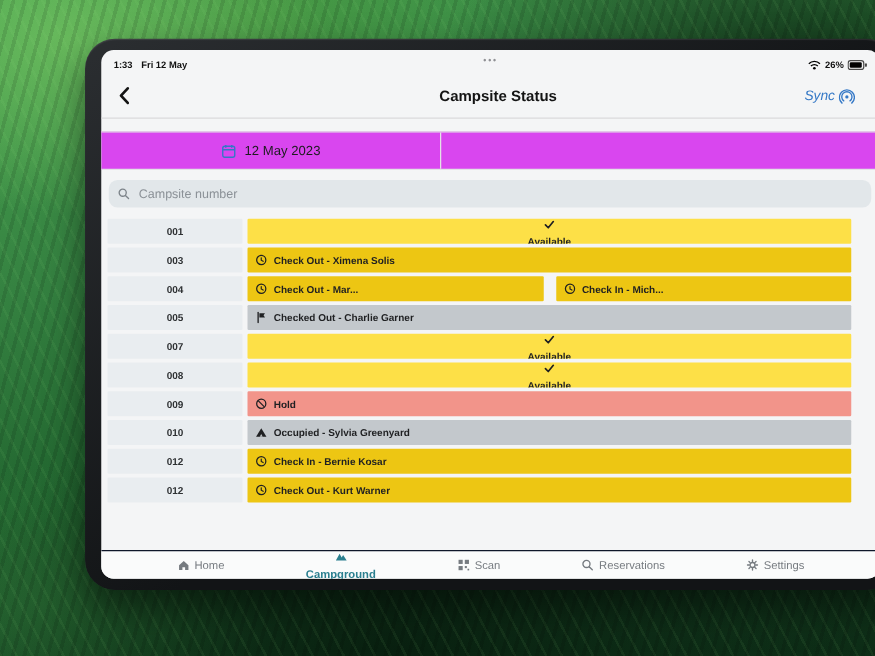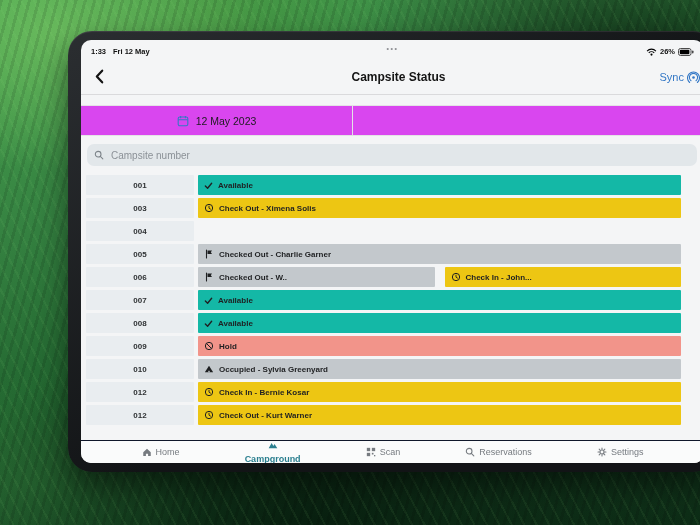--- a/index.html
+++ b/index.html
@@ -36,21 +36,21 @@
   .statusbar{height:17px;display:flex;align-items:center;justify-content:space-between;
     padding:3px 10px 0 10px;font-size:7.5px;font-weight:700;color:#111;position:relative;}
   .sb-left{display:flex;gap:7px;}
   .sb-dots{position:absolute;left:50%;transform:translateX(-50%);color:#8f9094;font-size:7px;letter-spacing:1.5px;top:5px;font-weight:700;}
   .sb-right{display:flex;align-items:center;gap:3px;}
   .sb-right svg{height:8px;}
   
   .navbar{height:34px;position:relative;display:flex;align-items:center;}
   .back-btn{position:absolute;left:14px;top:9px;color:#141414;cursor:pointer;}
   .nav-title{position:absolute;left:12px;right:0;text-align:center;font-size:12px;font-weight:700;color:#141414;}
-  .sync-btn{position:absolute;right:4px;display:flex;align-items:center;gap:3px;color:#3478c6;font-size:11px;cursor:pointer;}
+  .sync-btn{position:absolute;right:20px;display:flex;align-items:center;gap:3px;color:#3478c6;font-size:11px;cursor:pointer;font-style:italic;}
   .hairline{height:1px;background:#dadadc;}
   
   .filterbar{margin-top:10px;background:#d946ef;border-top:1px solid #e3e3e5;border-bottom:1px solid #e3e3e5;
     height:29px;display:flex;}
   .fcell{display:flex;align-items:center;justify-content:center;font-size:10.5px;color:#1c1c1e;font-weight:500;}
   .fcell-date{width:271px;border-right:1px solid #e3e3e5;gap:7px;}
   .fcell-show{flex:1;gap:38px;}
   .blue-ic{color:#3478c6;}
   
   .search-wrap{padding:8px 7px 0 6px;}
@@ -61,21 +61,21 @@
   .search-ic{color:#7d848a;}
   
   .table{margin-top:9px;padding-left:5px;padding-right:23px;}
   .row{display:flex;gap:4px;margin-bottom:3px;height:20px;}
   .num{width:108px;background:#e9edf0;border-radius:1px;display:flex;align-items:center;justify-content:center;
     font-size:8px;font-weight:700;color:#2e3133;}
   .bars{flex:1;display:flex;gap:10px;}
   .bar{flex:1;display:flex;align-items:center;padding:0 6px;gap:5px;border-radius:1px;
     font-size:8px;font-weight:700;color:#1f2022;white-space:nowrap;overflow:hidden;cursor:pointer;}
   .bar .bicon{flex:0 0 auto;display:flex;}
-  .bar.green{background:#14b8a6;}
+  .bar.green{background:#fde047;flex-direction:column;}
   .bar.yellow{background:#edc613;}
   .bar.gray{background:#c3c8cc;}
   .bar.red{background:#f2948a;}
   
   .tabbar{position:absolute;left:0;right:0;bottom:0;height:22px;background:#fafbfb;border-top:1px solid #0f172a;
     display:flex;align-items:center;justify-content:space-around;padding:0 28px;}
   .tab{display:flex;align-items:center;gap:4px;color:#767b80;font-size:9px;cursor:pointer;}
   .tab svg{height:10px;width:10px;}
   .tab.active{color:#2b7f8f;font-weight:700;flex-direction:column;}
 </style>
@@ -179,55 +179,52 @@
                   <circle cx="6" cy="6" r="4.4" fill="none" stroke="currentColor" stroke-width="1.2"></circle>
                   <path d="M6 3.8V6.2L7.8 7.3" fill="none" stroke="currentColor" stroke-width="1.1" stroke-linecap="round"></path>
                 </svg>
               </span>
               <span>Check Out - Ximena Solis</span>
             </div>
           </div>
         </div>
         <div class="row">
           <div class="num">004</div>
+          <div class="bars">
+            <div class="bar yellow">
+              <span class="bicon">
+                <svg width="10" height="10" viewBox="0 0 12 12">
+                  <circle cx="6" cy="6" r="4.4" fill="none" stroke="currentColor" stroke-width="1.2"></circle>
+                  <path d="M6 3.8V6.2L7.8 7.3" fill="none" stroke="currentColor" stroke-width="1.1" stroke-linecap="round"></path>
+                </svg>
+              </span>
+              <span>Check Out - Mar...</span>
+            </div>
+            <div class="bar yellow">
+              <span class="bicon">
+                <svg width="10" height="10" viewBox="0 0 12 12">
+                  <circle cx="6" cy="6" r="4.4" fill="none" stroke="currentColor" stroke-width="1.2"></circle>
+                  <path d="M6 3.8V6.2L7.8 7.3" fill="none" stroke="currentColor" stroke-width="1.1" stroke-linecap="round"></path>
+                </svg>
+              </span>
+              <span>Check In - Mich...</span>
+            </div>
+          </div>
         </div>
         <div class="row">
           <div class="num">005</div>
           <div class="bars">
             <div class="bar gray">
               <span class="bicon">
                 <svg width="10" height="10" viewBox="0 0 12 12">
                   <path d="M3 1.2V10.8" stroke="currentColor" stroke-width="1.3" stroke-linecap="round"></path>
                   <path d="M4.2 1.8H9.6L8.2 3.9 9.6 6H4.2Z" fill="currentColor"></path>
                 </svg>
               </span>
               <span>Checked Out - Charlie Garner</span>
-            </div>
-          </div>
-        </div>
-        <div class="row">
-          <div class="num">006</div>
-          <div class="bars">
-            <div class="bar gray">
-              <span class="bicon">
-                <svg width="10" height="10" viewBox="0 0 12 12">
-                  <path d="M3 1.2V10.8" stroke="currentColor" stroke-width="1.3" stroke-linecap="round"></path>
-                  <path d="M4.2 1.8H9.6L8.2 3.9 9.6 6H4.2Z" fill="currentColor"></path>
-                </svg>
-              </span>
-              <span>Checked Out - W..</span>
-            </div>
-            <div class="bar yellow">
-              <span class="bicon">
-                <svg width="10" height="10" viewBox="0 0 12 12">
-                  <circle cx="6" cy="6" r="4.4" fill="none" stroke="currentColor" stroke-width="1.2"></circle>
-                  <path d="M6 3.8V6.2L7.8 7.3" fill="none" stroke="currentColor" stroke-width="1.1" stroke-linecap="round"></path>
-                </svg>
-              </span>
-              <span>Check In - John...</span>
             </div>
           </div>
         </div>
         <div class="row">
           <div class="num">007</div>
           <div class="bars">
             <div class="bar green">
               <span class="bicon">
                 <svg width="9" height="9" viewBox="0 0 10 10">
                   <path d="M1.5 5.5 4 8 8.5 2.5" fill="none" stroke="currentColor" stroke-width="1.5" stroke-linecap="round" stroke-linejoin="round"></path>

